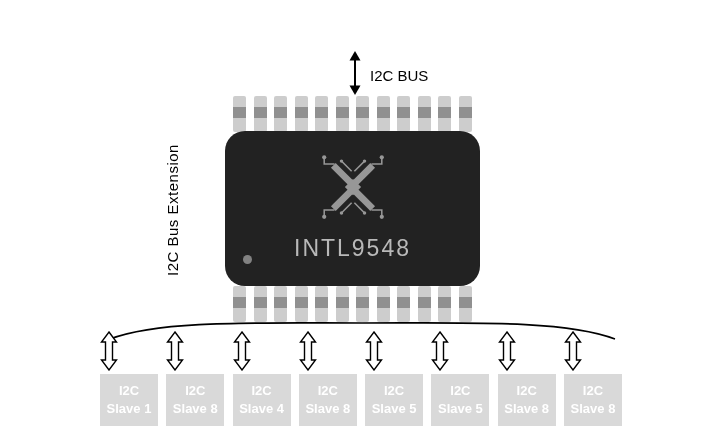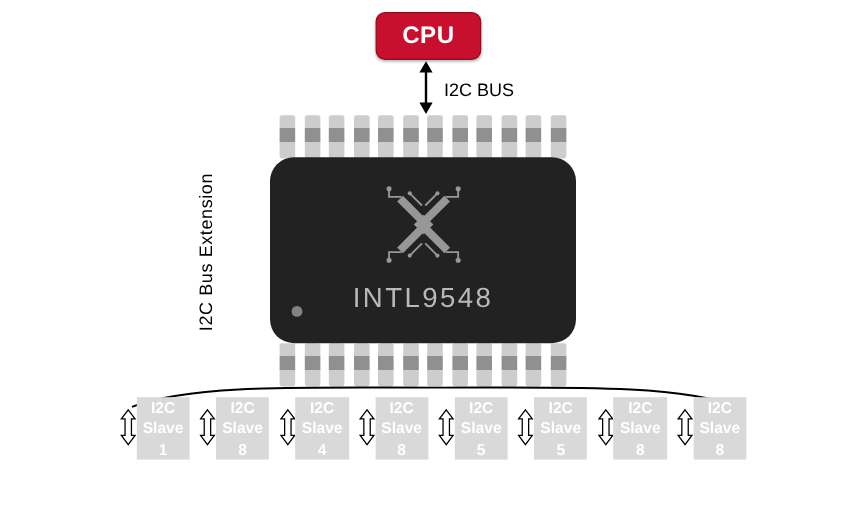--- a/index.html
+++ b/index.html
@@ -47,37 +47,34 @@
     position:absolute;left:18px;bottom:22px;width:9px;height:9px;border-radius:50%;
     background:#828282;
   }
   .chip-logo{position:absolute;left:50%;top:18px;transform:translateX(-50%);}
   
   .brace{position:absolute;left:105px;top:315px;}
   .slave-row{
     position:absolute;left:100px;top:331px;width:522px;
     display:flex;justify-content:space-between;
   }
-  .slave-unit{width:58px;display:flex;align-items:center;}
+  .slave-unit{width:58px;display:flex;flex-direction:column;}
   .slave-arrow{margin-bottom:3px;}
   .slave-box{
     width:58px;height:52px;background:var(--slave-bg,#d9d9d9);
     display:flex;flex-direction:column;align-items:center;justify-content:center;
     color:var(--slave-text,#fff);font-weight:bold;font-size:13px;line-height:1.35;
     text-align:center;
   }
 </style>
 </head>
 <body>
 
 <div class="stage">
 
-  <div class="cpu">
-    <span>CPU</span>
-  </div>
 
   <svg class="cpu-arrow" width="22" height="46" viewBox="0 0 22 46">
     <line x1="11" y1="8" x2="11" y2="38" stroke="#000" stroke-width="2"></line>
     <polygon points="11,1 5.5,10.5 16.5,10.5" fill="#000"></polygon>
     <polygon points="11,45 5.5,35.5 16.5,35.5" fill="#000"></polygon>
   </svg>
   <div class="bus-label">I2C BUS</div>
 
   <div class="side-label">I2C Bus Extension</div>
 

